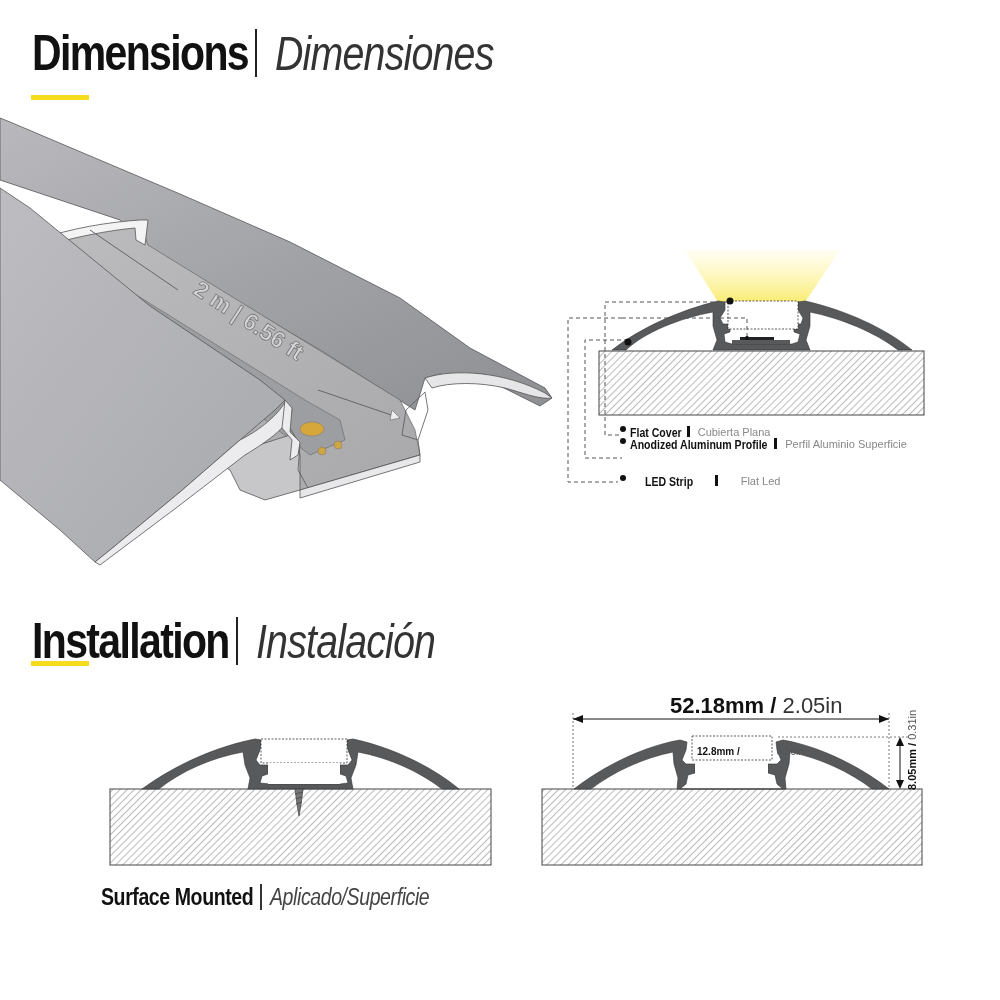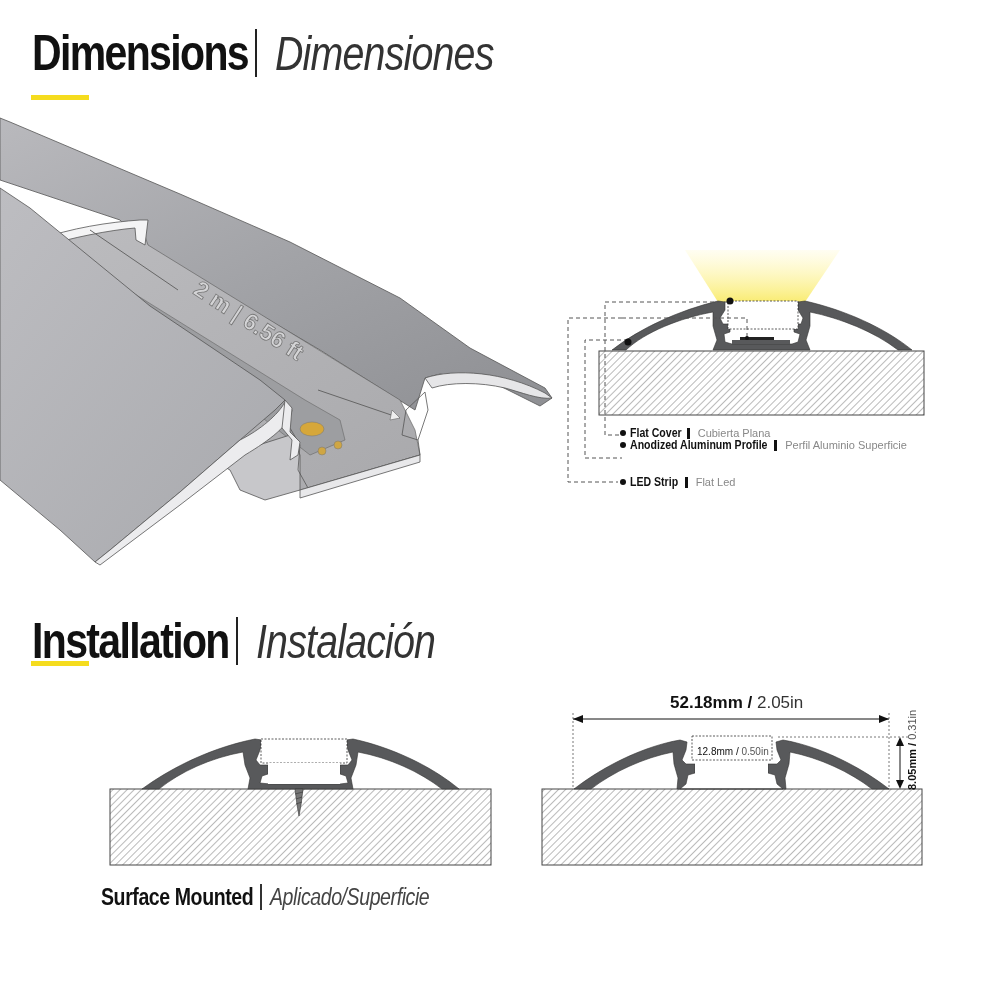--- a/index.html
+++ b/index.html
@@ -3,21 +3,21 @@
 <meta charset="utf-8">
 <style>
   html, body { margin:0; padding:0; background:#ffffff; }
   body { width:1000px; height:1000px; position:relative; overflow:hidden; font-family:"Liberation Sans", sans-serif; }
   .heading { position:absolute; left:32px; display:flex; align-items:center; white-space:nowrap; }
   .heading .en { font-family:"Liberation Sans", sans-serif; font-weight:bold; color:#111; font-size:50px; letter-spacing:-2px; transform:scaleX(0.82); transform-origin:left center; display:inline-block; }
   .heading .sep { display:inline-block; width:2px; height:48px; background:#222; }
   .heading .es { font-family:"Liberation Sans", sans-serif; font-style:italic; color:#333; font-size:48px; font-weight:normal; transform:scaleX(0.82); transform-origin:left center; display:inline-block; letter-spacing:-1px; }
   .underline { position:absolute; left:31px; width:58px; height:5px; background:#f5dc1e; }
   .abs { position:absolute; }
-  .label-row { position:absolute; display:flex; align-items:center; white-space:nowrap; font-size:12px; }
+  .label-row { position:absolute; display:flex; white-space:nowrap; font-size:12px; }
   .label-row .bold { font-weight:bold; color:#111; transform:scaleX(0.88); transform-origin:left center; display:inline-block; }
   .label-row .bar { display:inline-block; width:3px; height:11px; background:#111; margin:0 8px 0 0; }
   .label-row .ital { color:#888; font-size:11px; }
   .caption { position:absolute; left:101px; top:884px; display:flex; white-space:nowrap; }
   .caption .bold { font-weight:bold; font-size:23px; color:#111; letter-spacing:-0.5px; }
   .caption .sep { display:inline-block; width:1.5px; height:26px; background:#333; margin:0 8px; }
   .caption .ital { font-style:italic; font-size:23px; color:#444; letter-spacing:-0.5px; }
   .dim-text { position:absolute; white-space:nowrap; }
 </style>
 </head>
@@ -138,21 +138,21 @@
   <span class="bold">Flat Cover</span>
   <span class="bar" style="margin-left:-2px;"></span>
   <span class="ital">Cubierta Plana</span>
 </div>
 <div class="label-row" style="left:620px;top:438px;">
   <span style="display:inline-block;width:6px;height:6px;border-radius:50%;background:#111;margin-right:4px;"></span>
   <span class="bold">Anodized Aluminum Profile</span>
   <span class="bar" style="margin-left:-12px;"></span>
   <span class="ital">Perfil Aluminio Superficie</span>
 </div>
-<div class="label-row" style="left:620px;top:475px;">
+<div class="label-row" style="left:620px;top:475px;gap:15px;">
   <span style="display:inline-block;width:6px;height:6px;border-radius:50%;background:#111;margin-right:4px;"></span>
   <span class="bold">LED Strip</span>
   <span class="bar" style="margin-left:0px;"></span>
   <span class="ital">Flat Led</span>
 </div>
 
 <div class="heading" style="top:612px;">
   <span class="en">Installation</span>
   <span class="sep" style="margin-left:-36px;margin-right:18px;"></span>
   <span class="es">Instalación</span>
@@ -208,24 +208,24 @@
     <polygon points="360,57 356,66 364,66" fill="#111"></polygon>
     <polygon points="360,109 356,100 364,100" fill="#111"></polygon>
   </g>
   <g fill="#58595b" stroke="#333" stroke-width="0.6">
     <path d="M34,109 C65,85 105,66 140,60 L147,62 L146,70 L142,80 L146,84 L155,84 L155,93 L148,95 L146,104 L140,109 L243,109 L237,104 L235,95 L228,93 L228,84 L237,84 L241,80 L237,70 L236,62 L243,60 C278,66 318,85 349,109 L332,109 C310,92 280,78 250,72 L249,84 L245,98 L246,109 L137,109 L138,98 L134,84 L133,72 C103,78 73,92 51,109 Z"></path>
   </g>
   <rect x="152" y="56" width="80" height="24" fill="#fff" stroke="#333" stroke-width="0.8" stroke-dasharray="2,1.5"></rect>
   <rect x="155" y="84" width="73" height="20" fill="#fff"></rect>
 </svg>
 
-<div class="dim-text" style="left:670px;top:693px;font-size:17px;">
+<div class="dim-text" style="left:670px;top:693px;font-size:22px;">
   <span style="font-weight:bold;color:#111;">52.18mm /</span>
   <span style="color:#333;">2.05in</span>
 </div>
 <div class="dim-text" style="left:697px;top:746px;font-size:10px;">
-  <span style="font-weight:normal;color:#111;">12.8mm /</span>
-  <span style="color:#555;">0.50in</span>
+  <span style="font-weight:bold;color:#111;">12.8mm /</span>
+  <span style="color:#555;margin-left:34px;">0.50in</span>
 </div>
 <div class="dim-text" style="left:906px;top:790px;font-size:11px;transform:rotate(-90deg);transform-origin:left top;">
   <span style="font-weight:bold;color:#111;">8.05mm /</span>
   <span style="color:#555;">0.31in</span>
 </div>
 
 </body></html>

